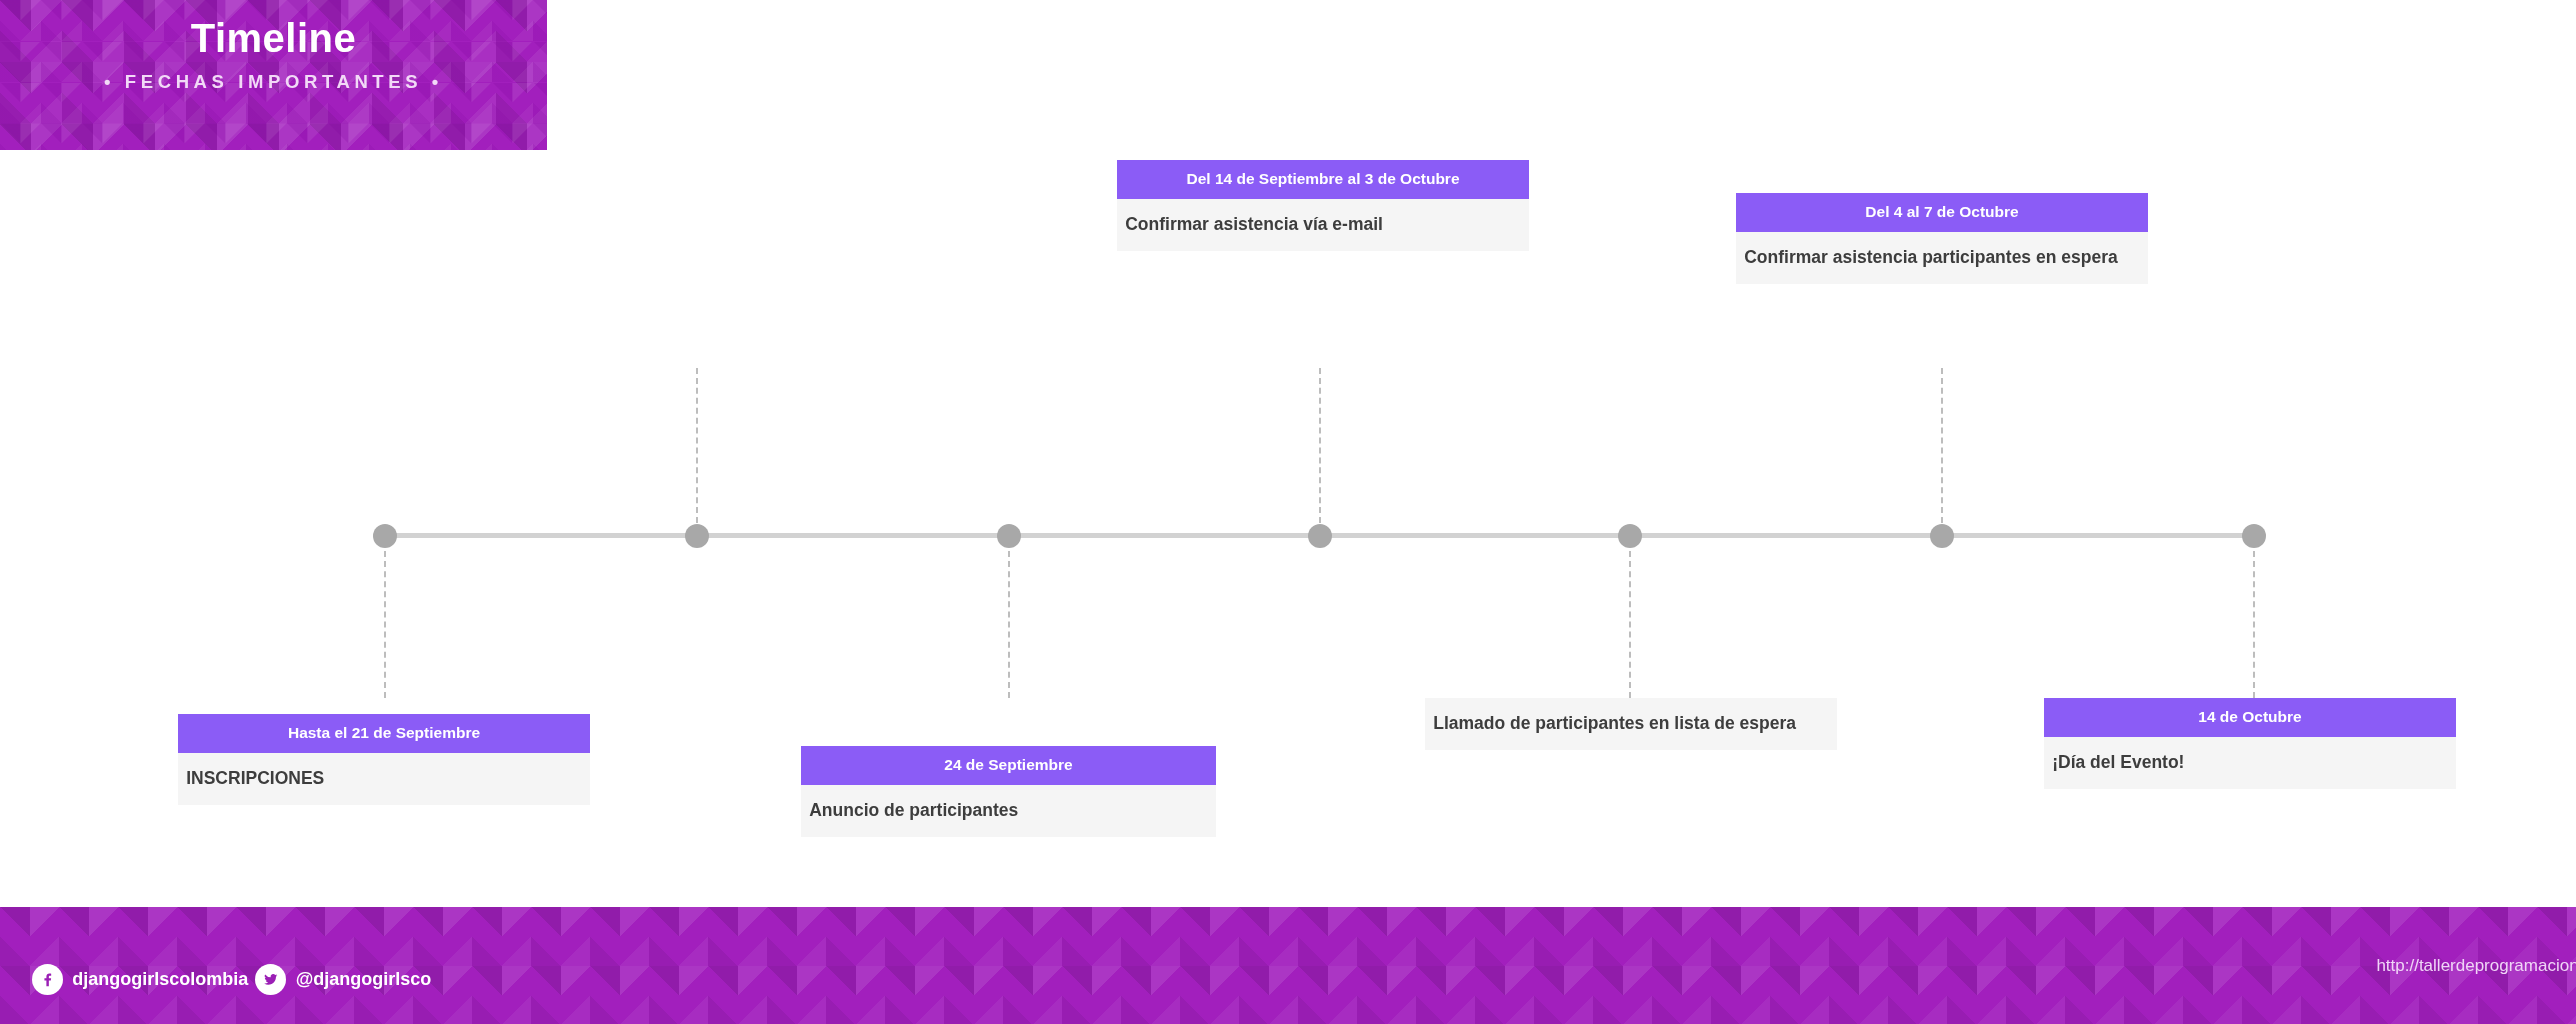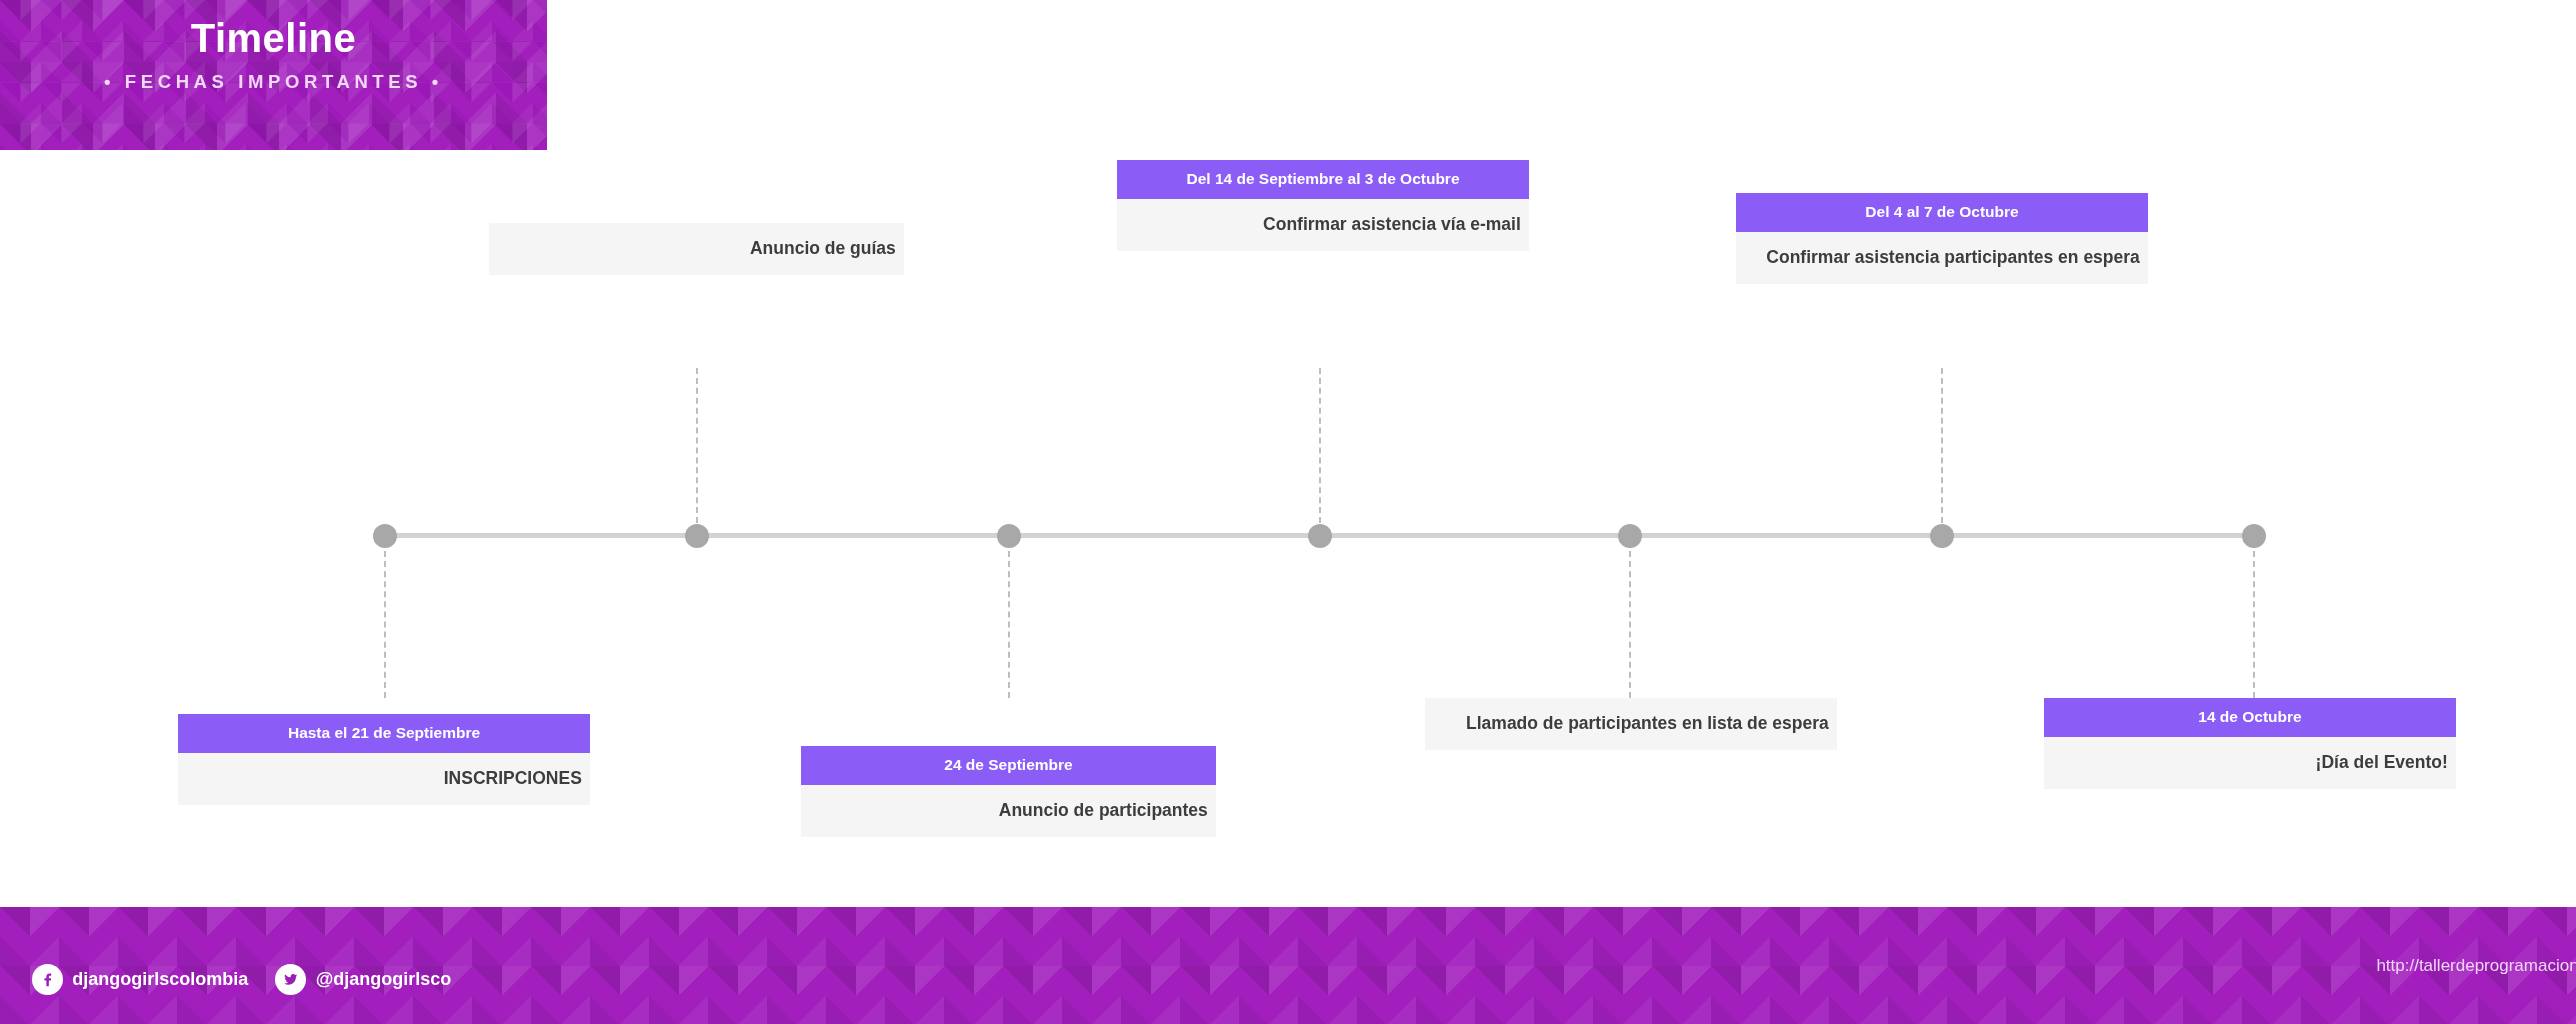--- a/index.html
+++ b/index.html
@@ -106,21 +106,21 @@
     font-weight: bold;
     text-align: center;
     padding: 9.3px 7.2px;
     line-height: 1.3;
     box-sizing: border-box;
   }
   .card-body {
     color: #3d3d3d;
     font-size: 17.5px;
     font-weight: bold;
-    text-align: right;
+    text-align: left;
     padding: 14.4px 8.2px;
     line-height: 1.35;
     box-sizing: border-box;
   }
   .card-body.plain {
     font-weight: bold;
   }
 
   
   .footer {
@@ -147,21 +147,21 @@
     inset: 0;
     display: flex;
     align-items: center;
     justify-content: space-between;
     padding: 0 32px;
     z-index: 3;
   }
   .social-group {
     display: flex;
     align-items: center;
-    gap: 27px;
+    gap: 7px;
     margin-top: 28px;
   }
   .social-item {
     display: flex;
     align-items: center;
     gap: 9.3px;
   }
   .social-icon {
     width: 31px;
     height: 31px;
@@ -206,21 +206,20 @@
 
 <div class="connector" style="left:385px; top:551px; height:147px;"></div>
 <div class="connector" style="left:697px; top:368px; height:155px;"></div>
 <div class="connector" style="left:1009px; top:551px; height:147px;"></div>
 <div class="connector" style="left:1320px; top:368px; height:155px;"></div>
 <div class="connector" style="left:1630px; top:551px; height:147px;"></div>
 <div class="connector" style="left:1942px; top:368px; height:155px;"></div>
 <div class="connector" style="left:2254px; top:551px; height:147px;"></div>
 
 <div class="card" style="left:489px; top:223px; width:415px;">
-  <div class="card-body">Anuncio de guías</div>
 </div>
 
 <div class="card" style="left:1117px; top:160px; width:412px;">
   <div class="card-head">Del 14 de Septiembre al 3 de  Octubre</div>
   <div class="card-body">Confirmar asistencia vía e-mail</div>
 </div>
 
 <div class="card" style="left:1736px; top:193px; width:412px;">
   <div class="card-head">Del 4 al 7 de Octubre</div>
   <div class="card-body">Confirmar asistencia participantes en espera</div>

